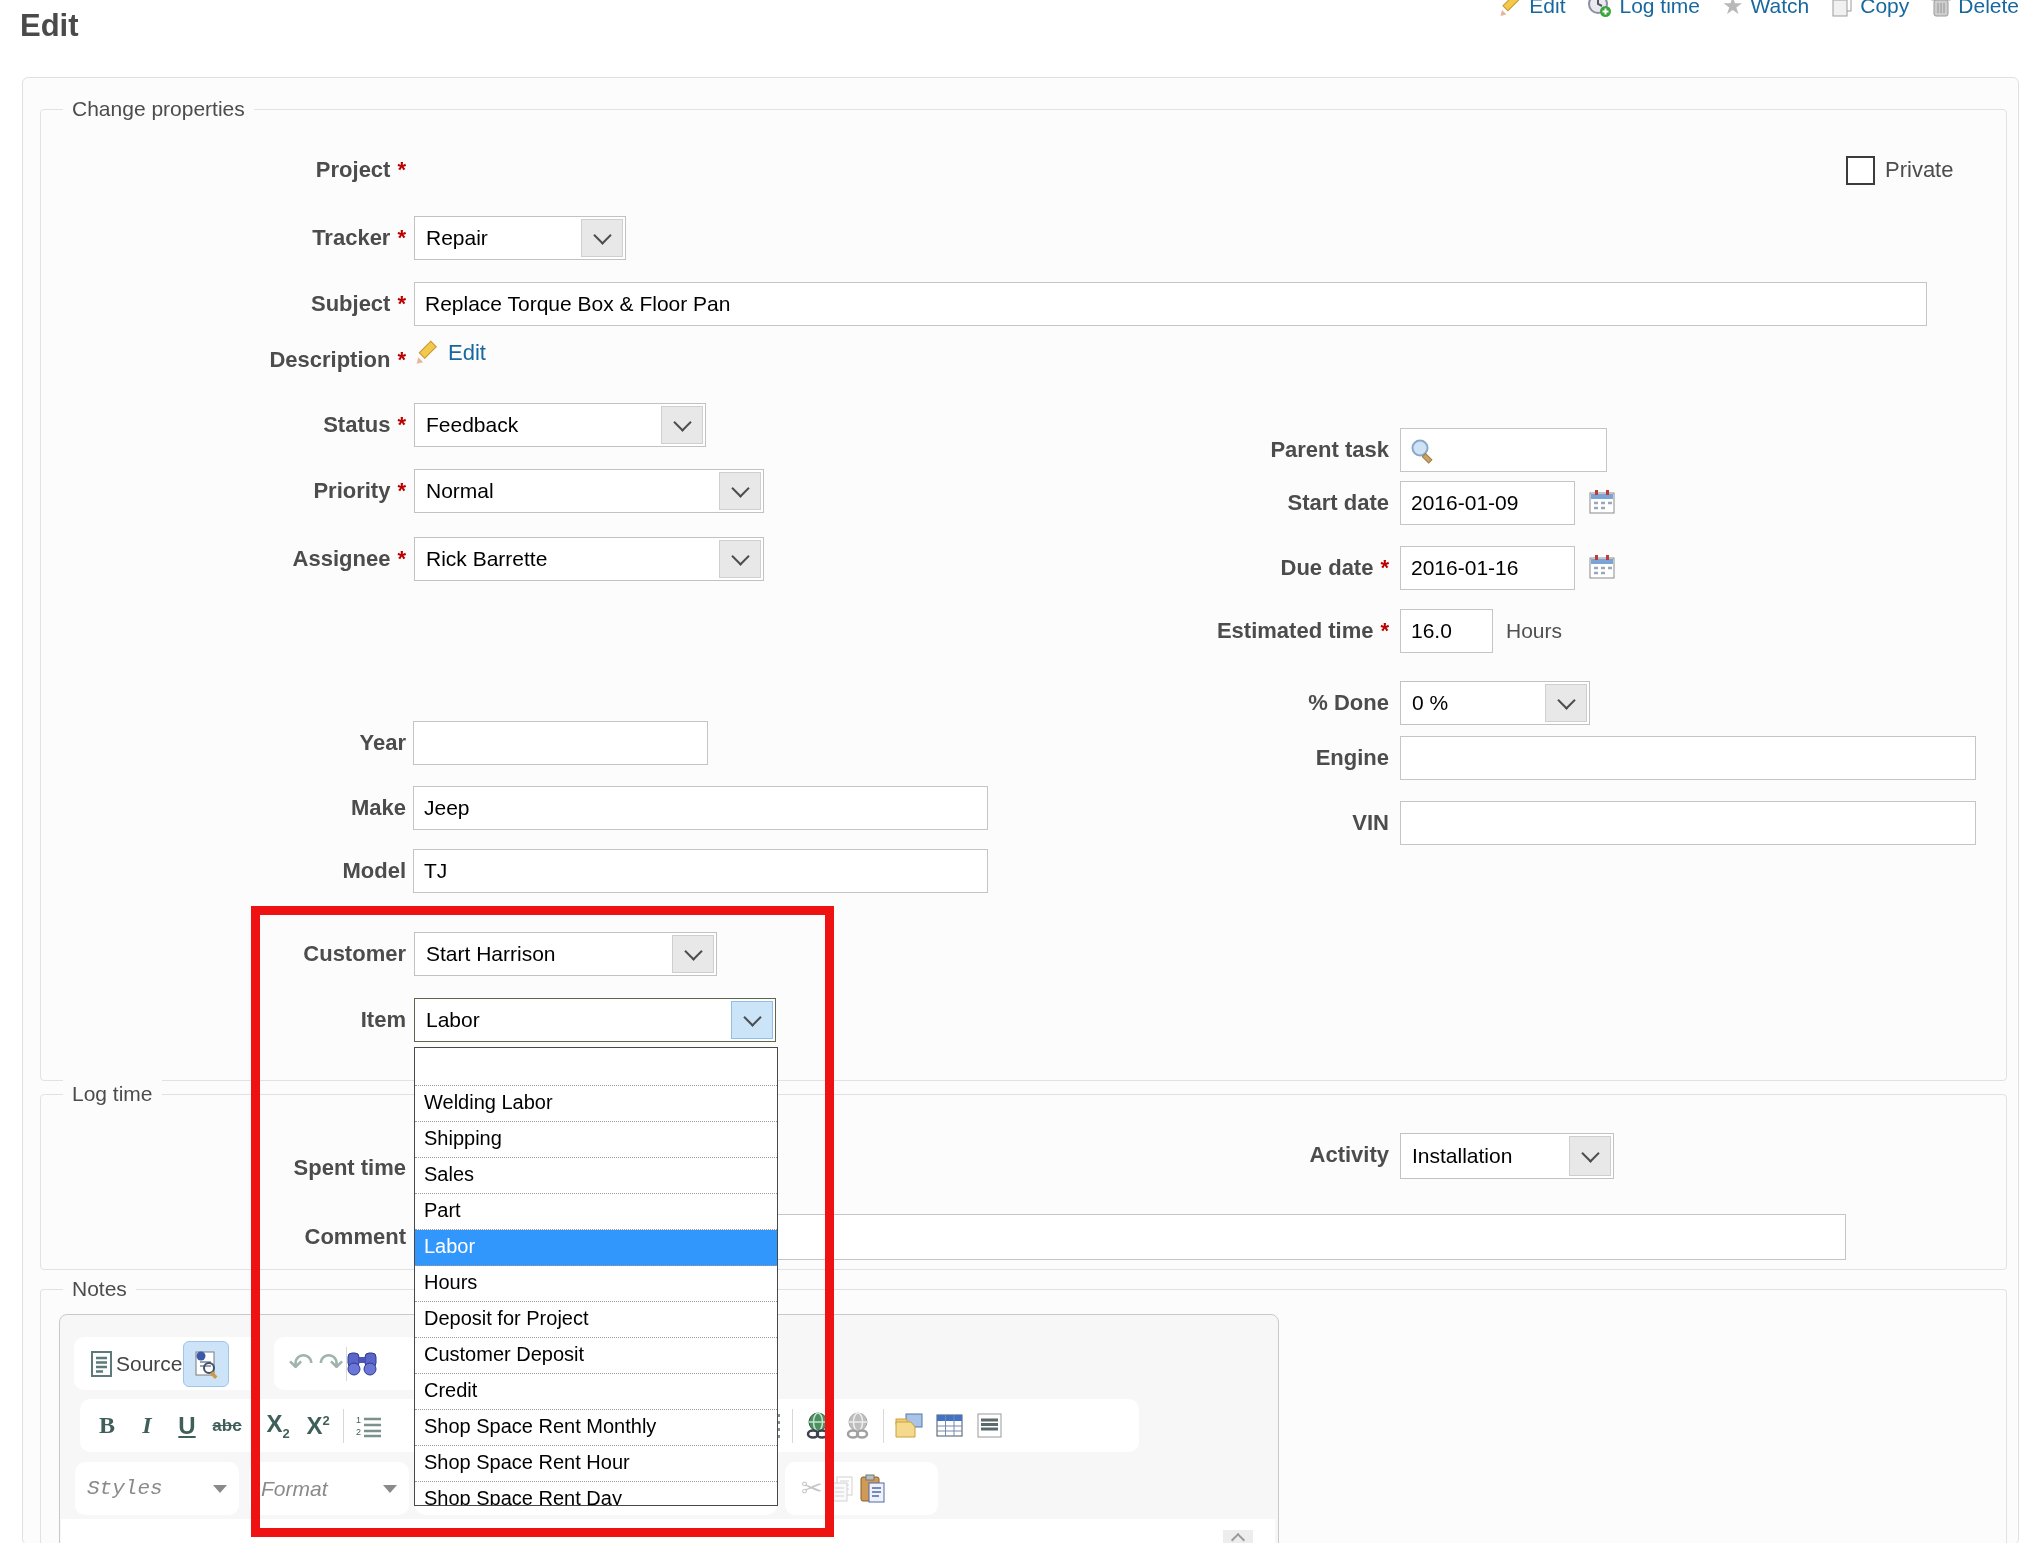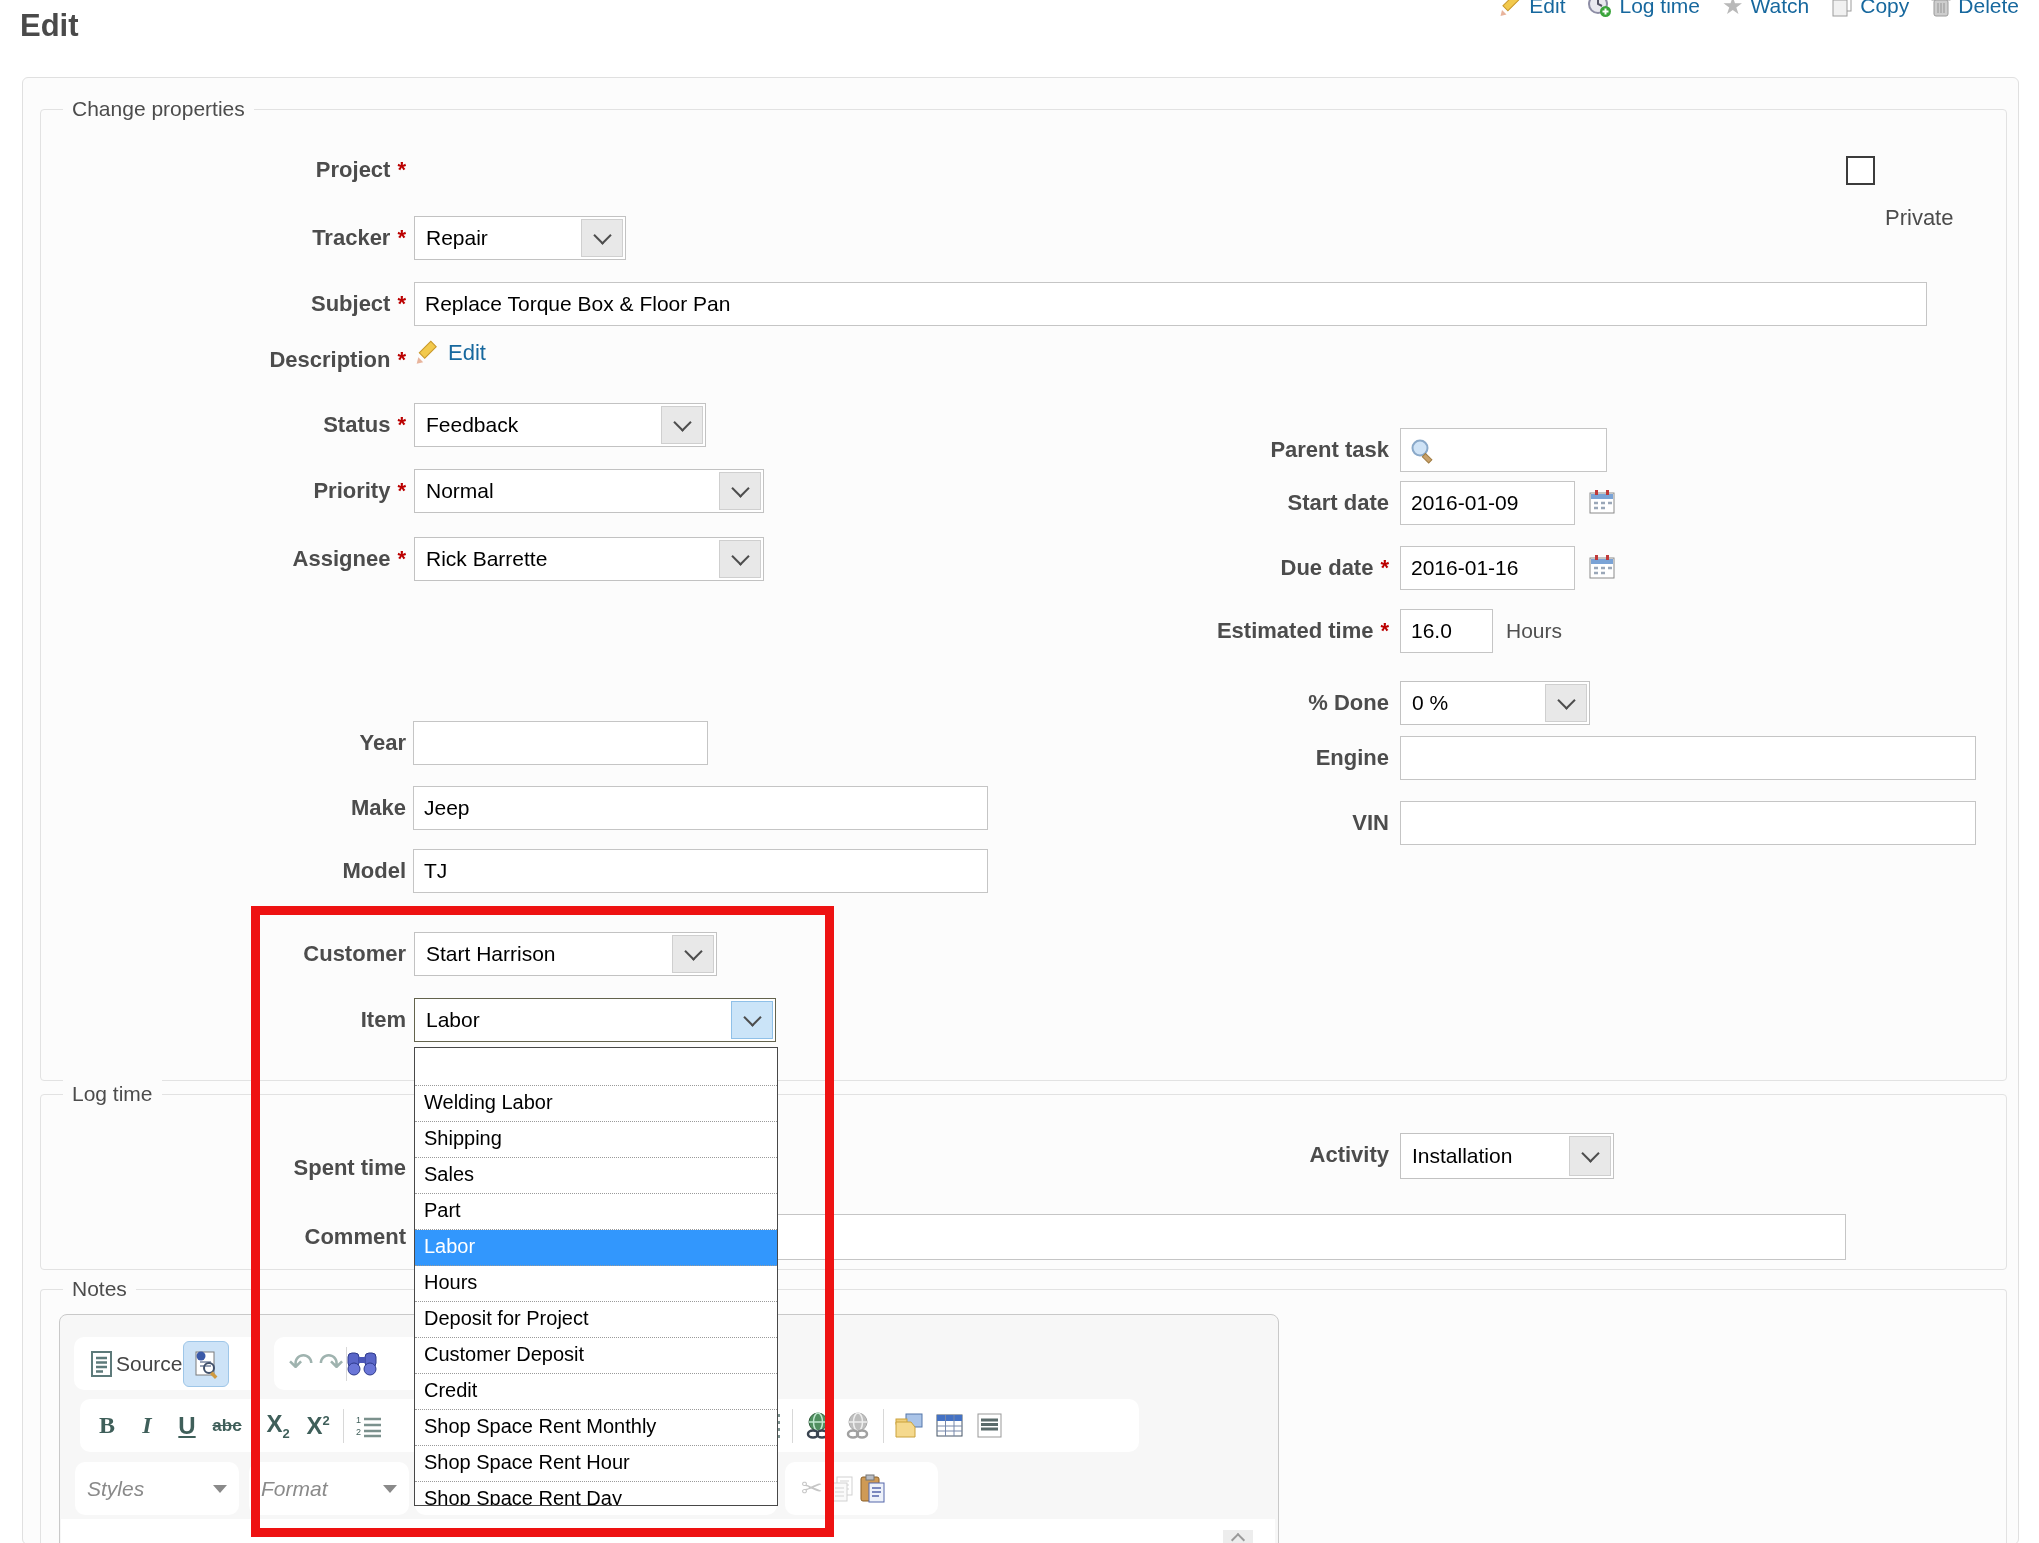--- a/index.html
+++ b/index.html
@@ -244,21 +244,21 @@
   <div class="sel" style="left:1377px;top:603px;width:190px;height:44px;">
     <span>0 %</span>
     <span class="sel-btn">
         <span class="chev"></span>
       </span>
   </div>
   <input class="txt" style="left: 1377px; top: 658px; width: 576px; height: 44px;" value="">
   <input class="txt" style="left: 1377px; top: 723px; width: 576px; height: 44px;" value="">
 
   <span class="cb" style="left:1823px;top:78px;"></span>
-  <span class="abs" style="left:1862px;top:78px;font-size:22px;color:#4c4c4c;line-height:28px;margin-top:48px;">Private</span>
+  <span class="abs" style="left:1862px;top:78px;font-size:22px;color:#4c4c4c;line-height:28px;">Private</span>
 
   <div class="sel" style="left:1377px;top:1055px;width:214px;height:46px;">
     <span>Installation</span>
     <span class="sel-btn">
         <span class="chev"></span>
       </span>
   </div>
   <input class="txt" style="left: 391px; top: 1136px; width: 1432px; height: 46px;">
 
   <div class="editor">
@@ -390,21 +390,21 @@
       <span class="tbtn">
         <span>
           <svg width="25" height="25" viewBox="0 0 25 25">
               <rect x="1" y="1" width="23" height="23" fill="#fff" stroke="#999"></rect>
               <path d="M4 7h17M4 11.5h17M4 16h17" stroke="#5a6a6a" stroke-width="3"></path>
             </svg>
         </span>
       </span>
     </div>
 
-    <div class="pill" style="left:15px;top:147px;width:164px;height:53px;justify-content:space-between;">
+    <div class="pill" style="left:15px;top:147px;width:164px;height:53px;justify-content:space-between;font-family:Liberation Mono, monospace;">
       <span class="styletxt">Styles</span>
       <span class="ddcaret"></span>
     </div>
     <div class="pill" style="left:189px;top:147px;width:160px;height:53px;justify-content:space-between;">
       <span class="styletxt">Format</span>
       <span class="ddcaret"></span>
     </div>
     <div class="pill" style="left:355px;top:147px;width:362px;height:53px;"></div>
     <div class="pill" style="left:725px;top:147px;width:153px;height:53px;">
       <span class="tbtn dis">

